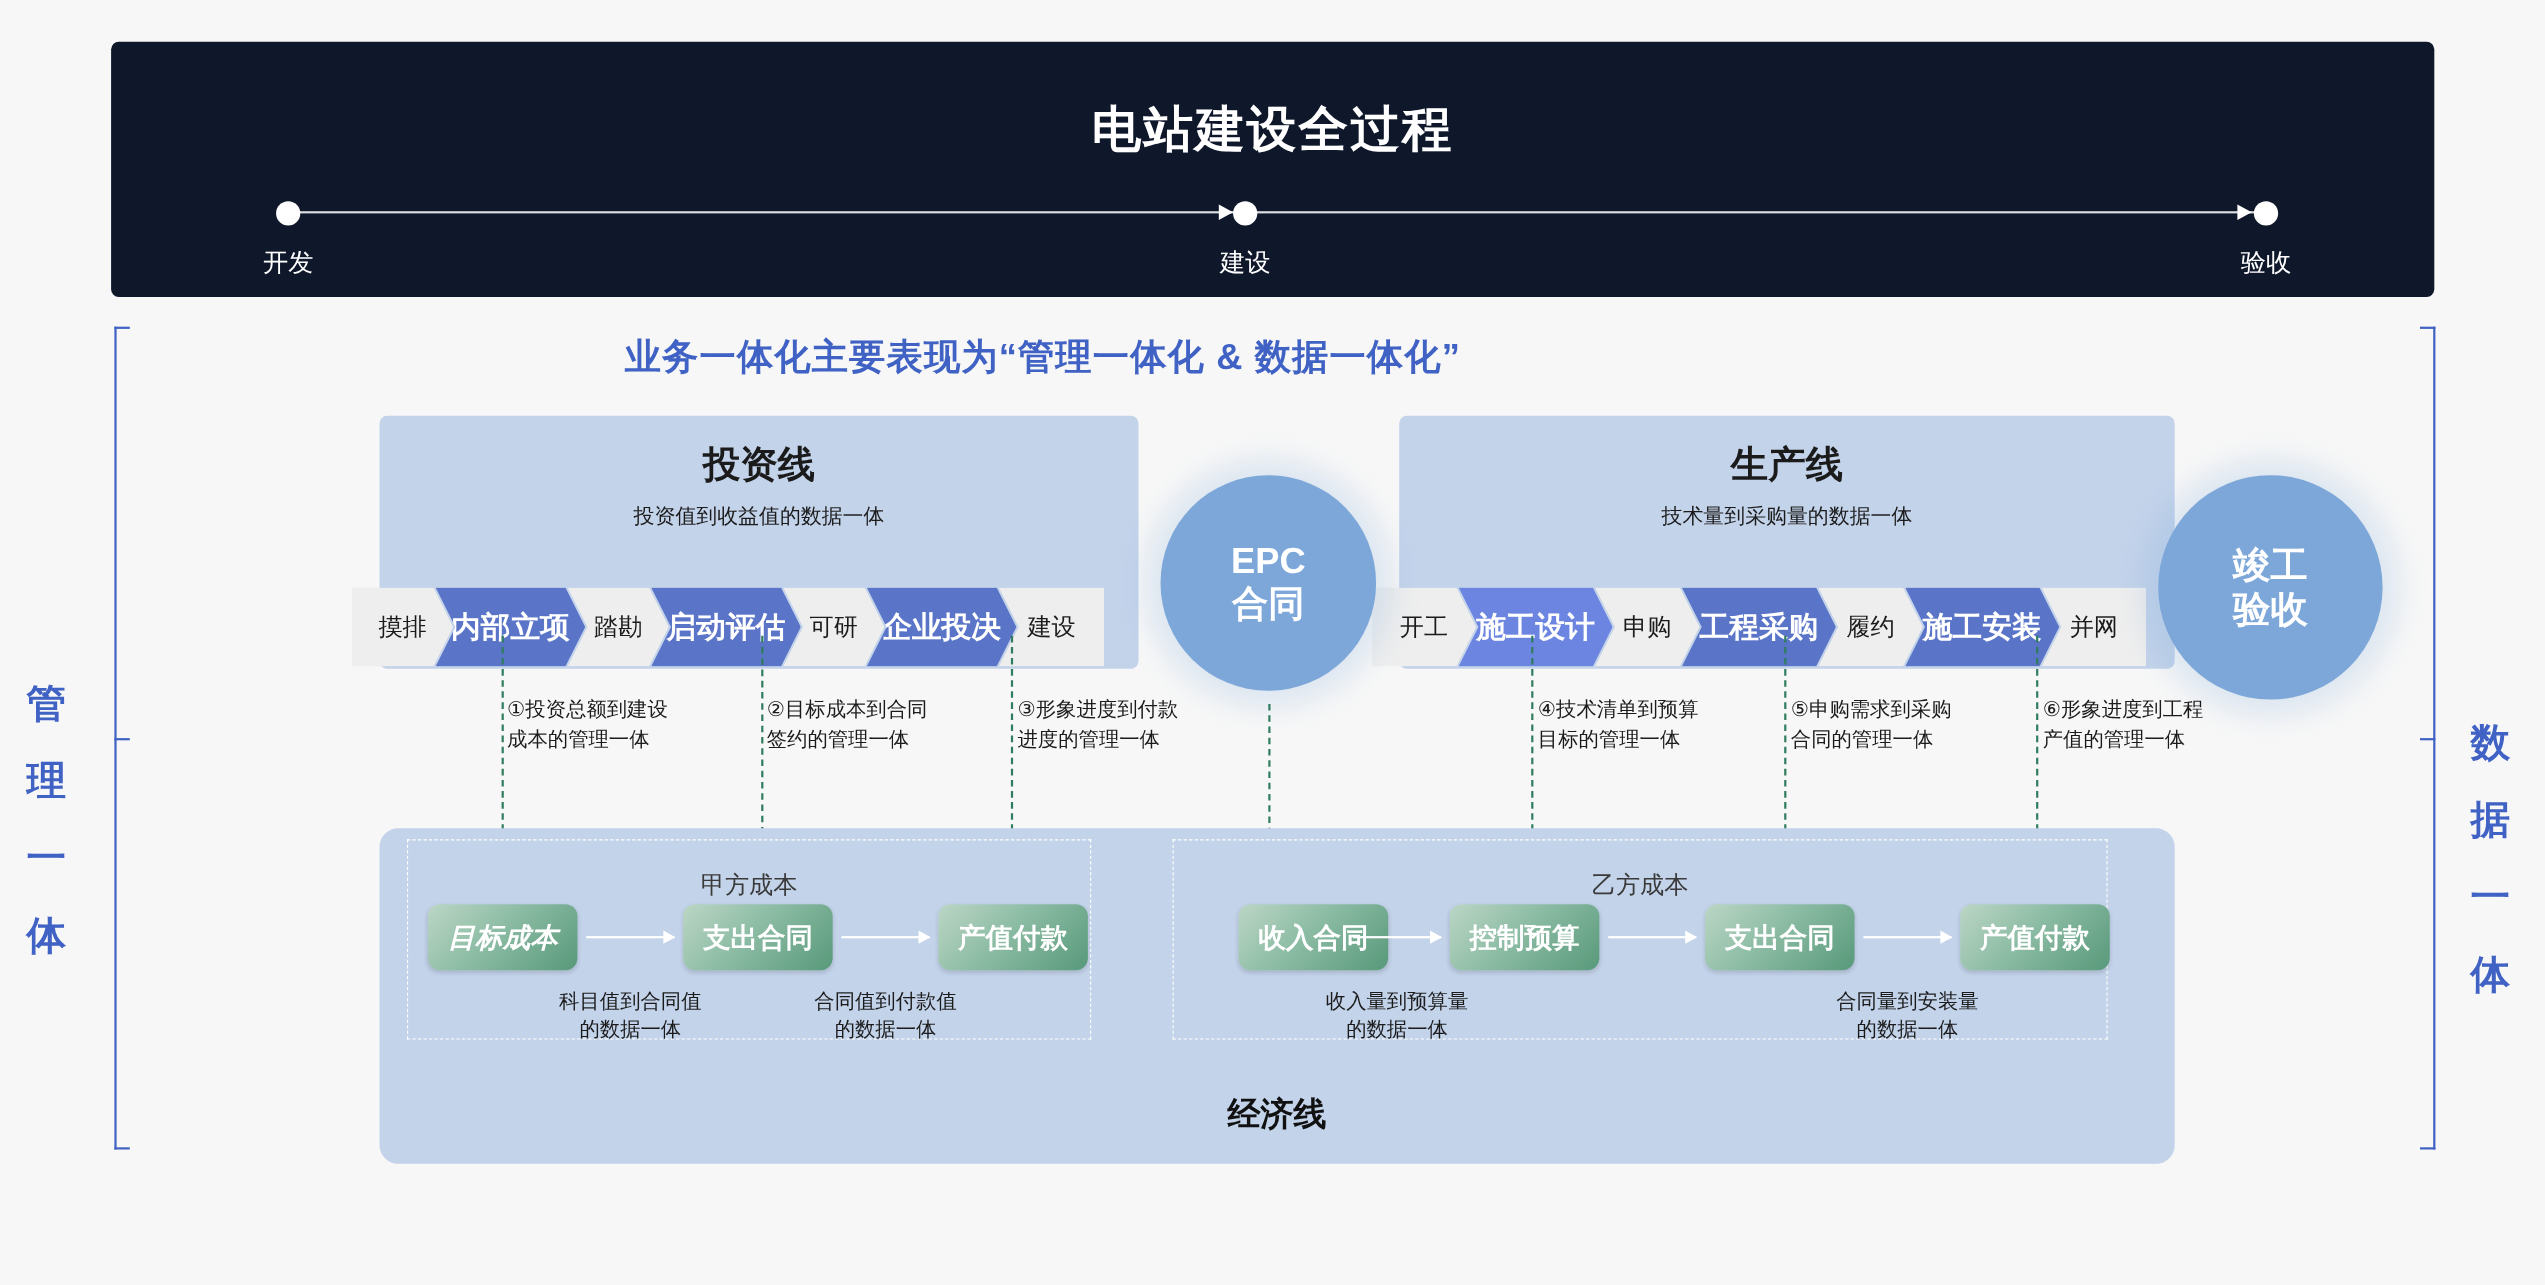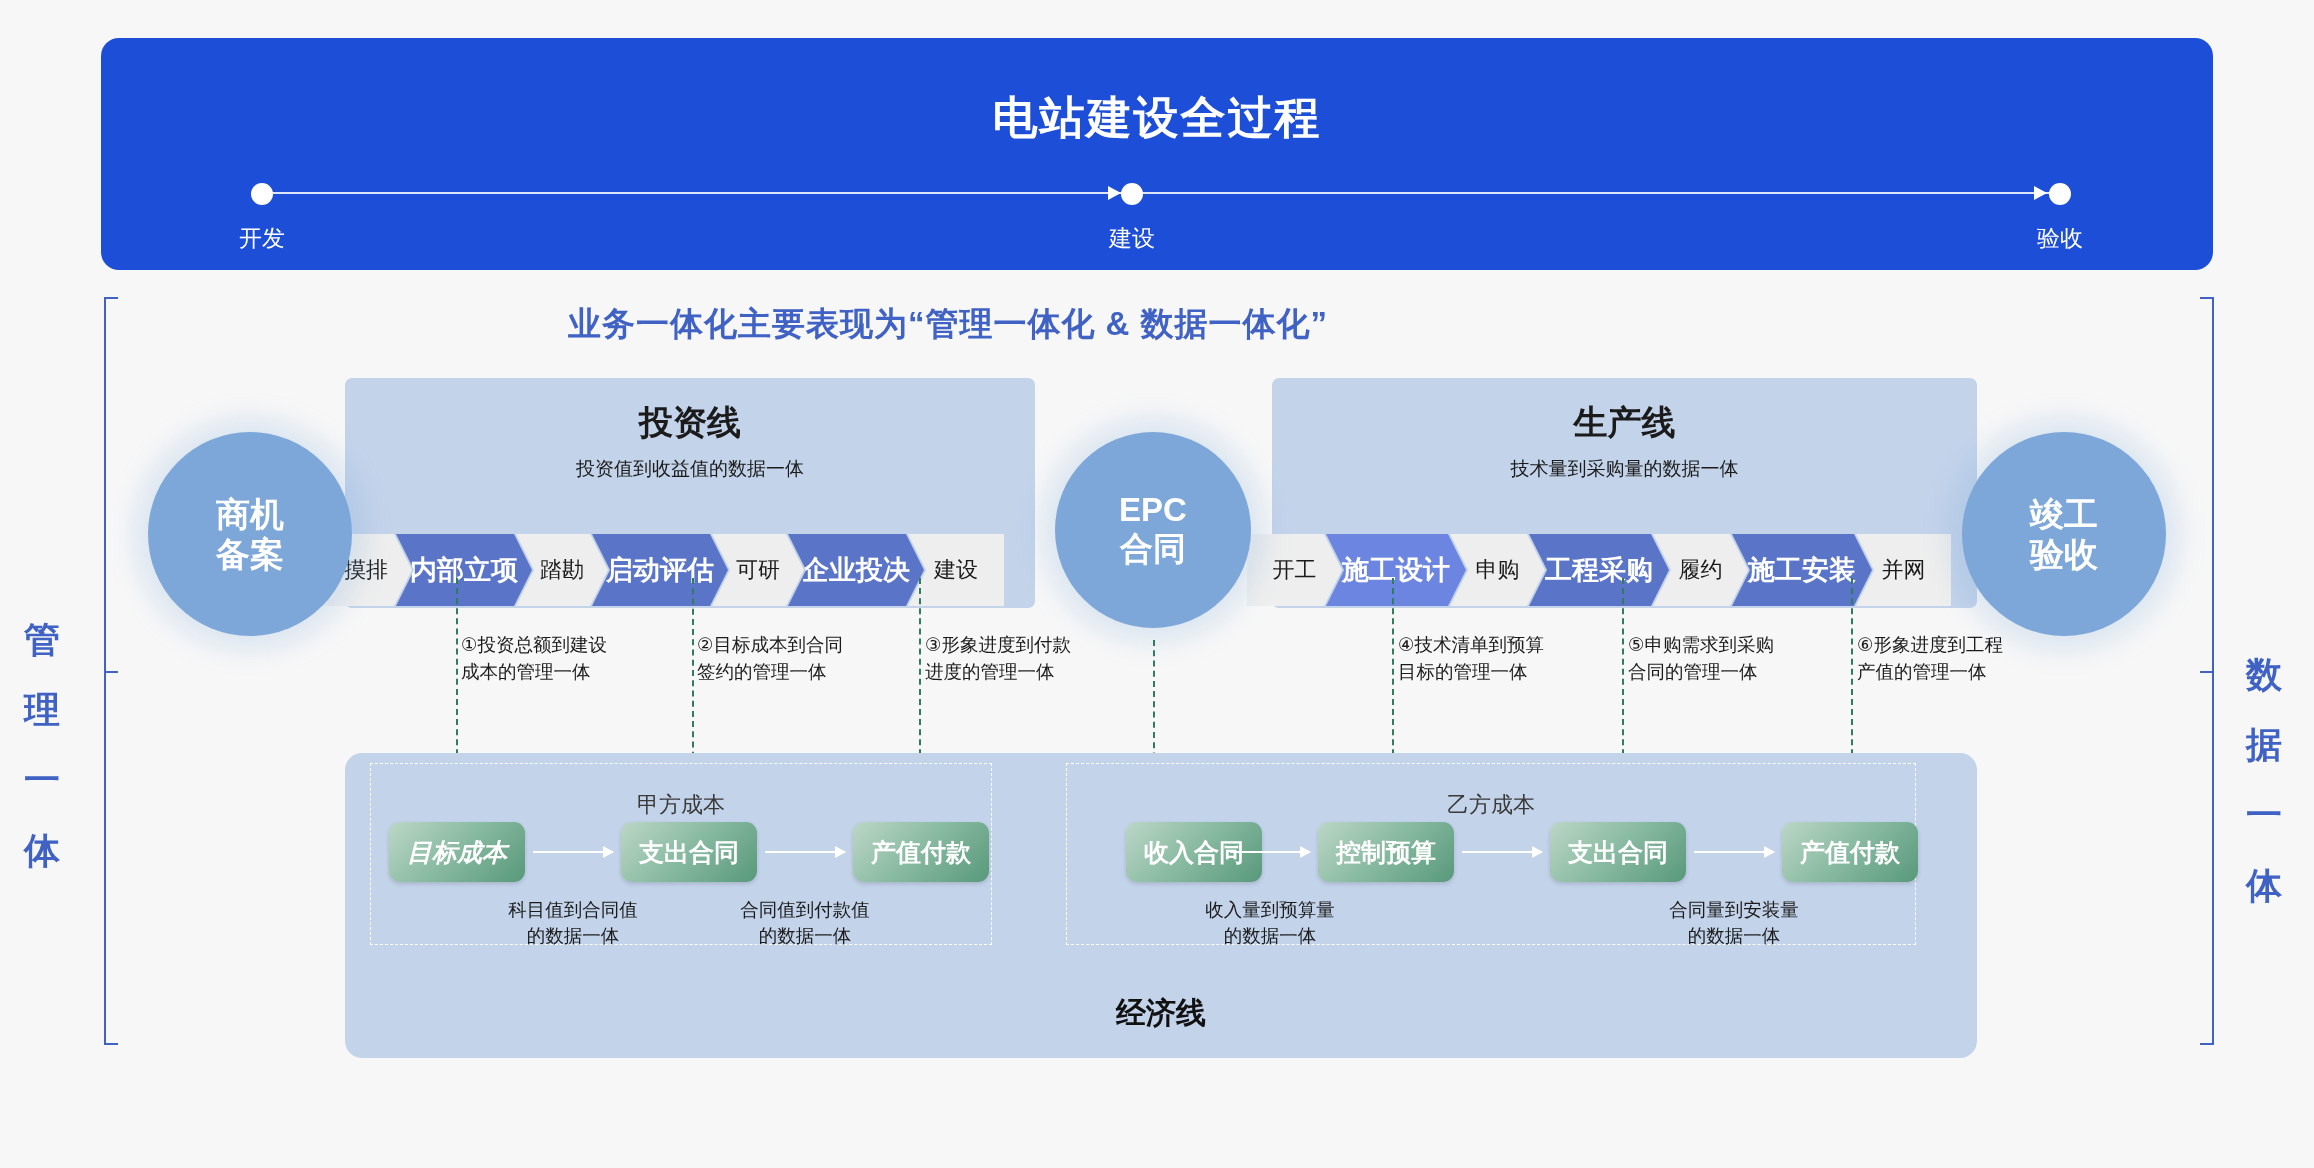--- a/index.html
+++ b/index.html
@@ -8,22 +8,22 @@
     background: #f7f7f7;
     font-family: "Liberation Sans", "DejaVu Sans", sans-serif;
     overflow: hidden;
   }
   #root { position: relative; width: 2314px; height: 1168px; }
 
   
   .banner {
     position: absolute; left: 101px; top: 38px;
     width: 2112px; height: 232px;
-    background: #1d4ed8;
-    border-radius: 18px;
+    background: #0f172a;
+    border-radius: 7px;
     padding-left: 12px;
   }
   .banner-title {
     position: absolute; top: 50px; left: 0; width: 100%;
     text-align: center;
     color: #ffffff;
     font-size: 45px; font-weight: bold;
     letter-spacing: 2px;
   }
   .timeline { position: absolute; left: 130px; top: 145px; width: 1860px; height: 20px; }
@@ -301,26 +301,20 @@
         <span>履约</span>
       </div>
       <div class="chev accent arrow" style="width: 140px;">
         <span>施工安装</span>
       </div>
       <div class="chev plain last" style="width: 95px;">
         <span>并网</span>
       </div>
     </div>
 
-  <div class="circle circle-oc">
-    <div>
-      <div>商机</div>
-      <div>备案</div>
-    </div>
-  </div>
   <div class="circle circle-epc">
     <div>
       <div>EPC</div>
       <div>合同</div>
     </div>
   </div>
   <div class="circle circle-fin">
     <div>
       <div>竣工</div>
       <div>验收</div>

